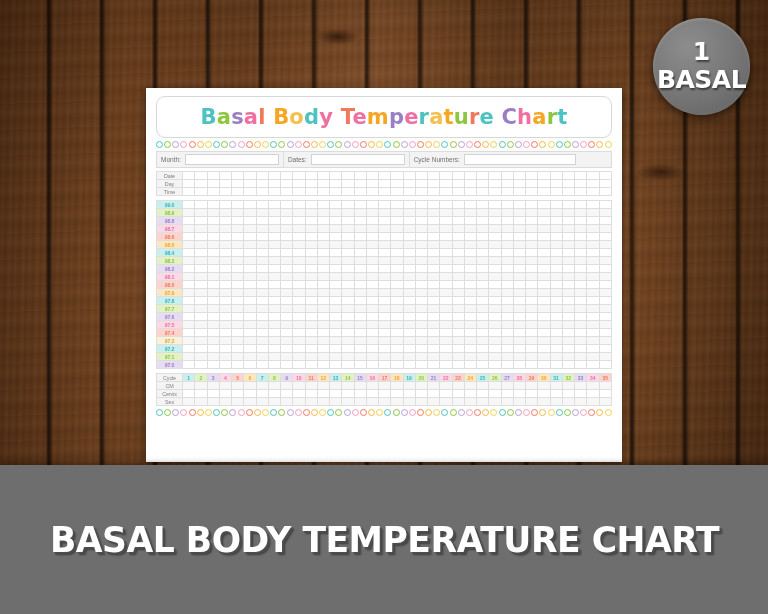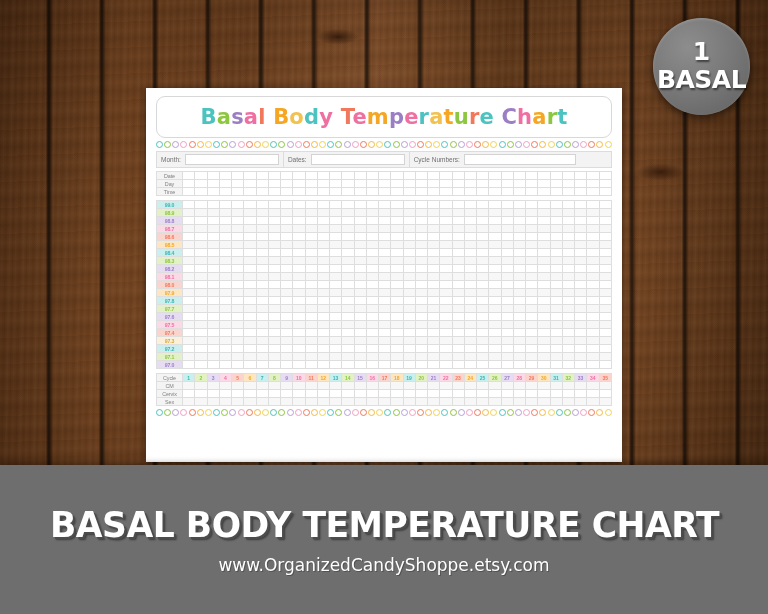--- a/index.html
+++ b/index.html
@@ -1487,14 +1487,13 @@
   </div>
 </div>
 
 <div id="page-badge">
   <div class="badge-num">1</div>
   <div class="badge-word">BASAL</div>
 </div>
 
 <div id="banner">
   <div class="banner-title">BASAL BODY TEMPERATURE CHART</div>
-  <div class="banner-url">www.OrganizedCandyShoppe.etsy.com</div>
 </div>
 
 </body></html>

